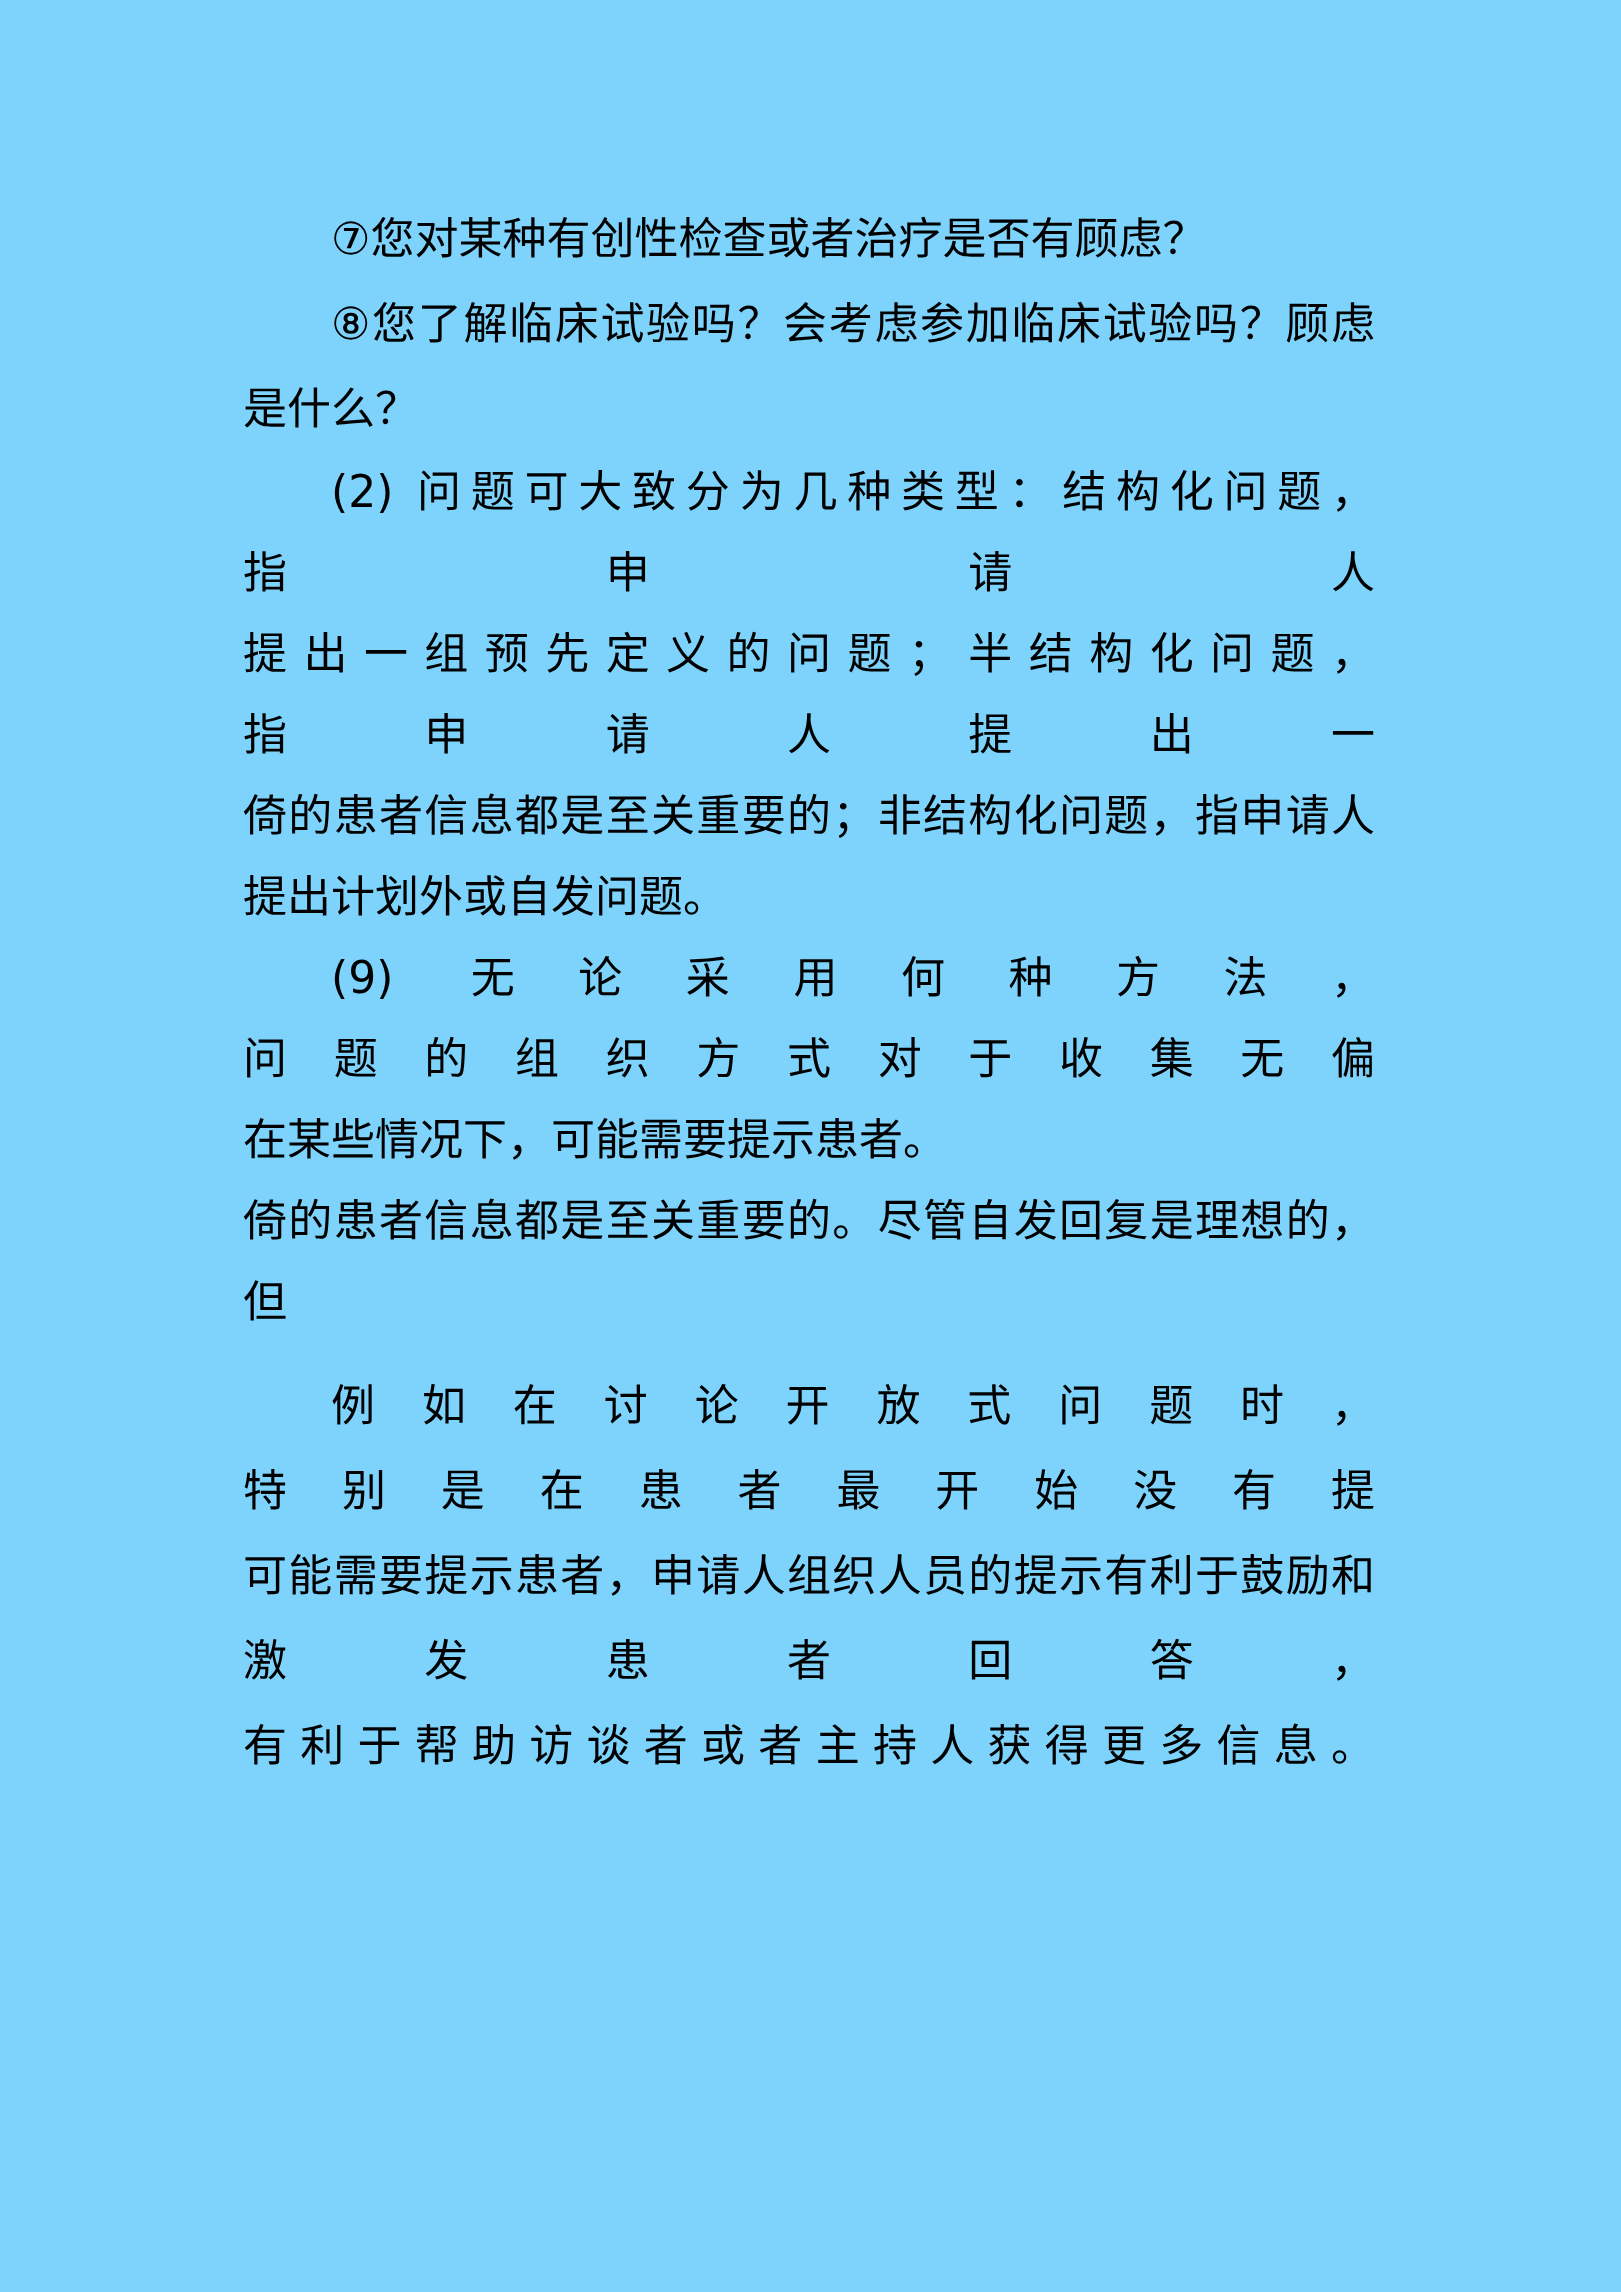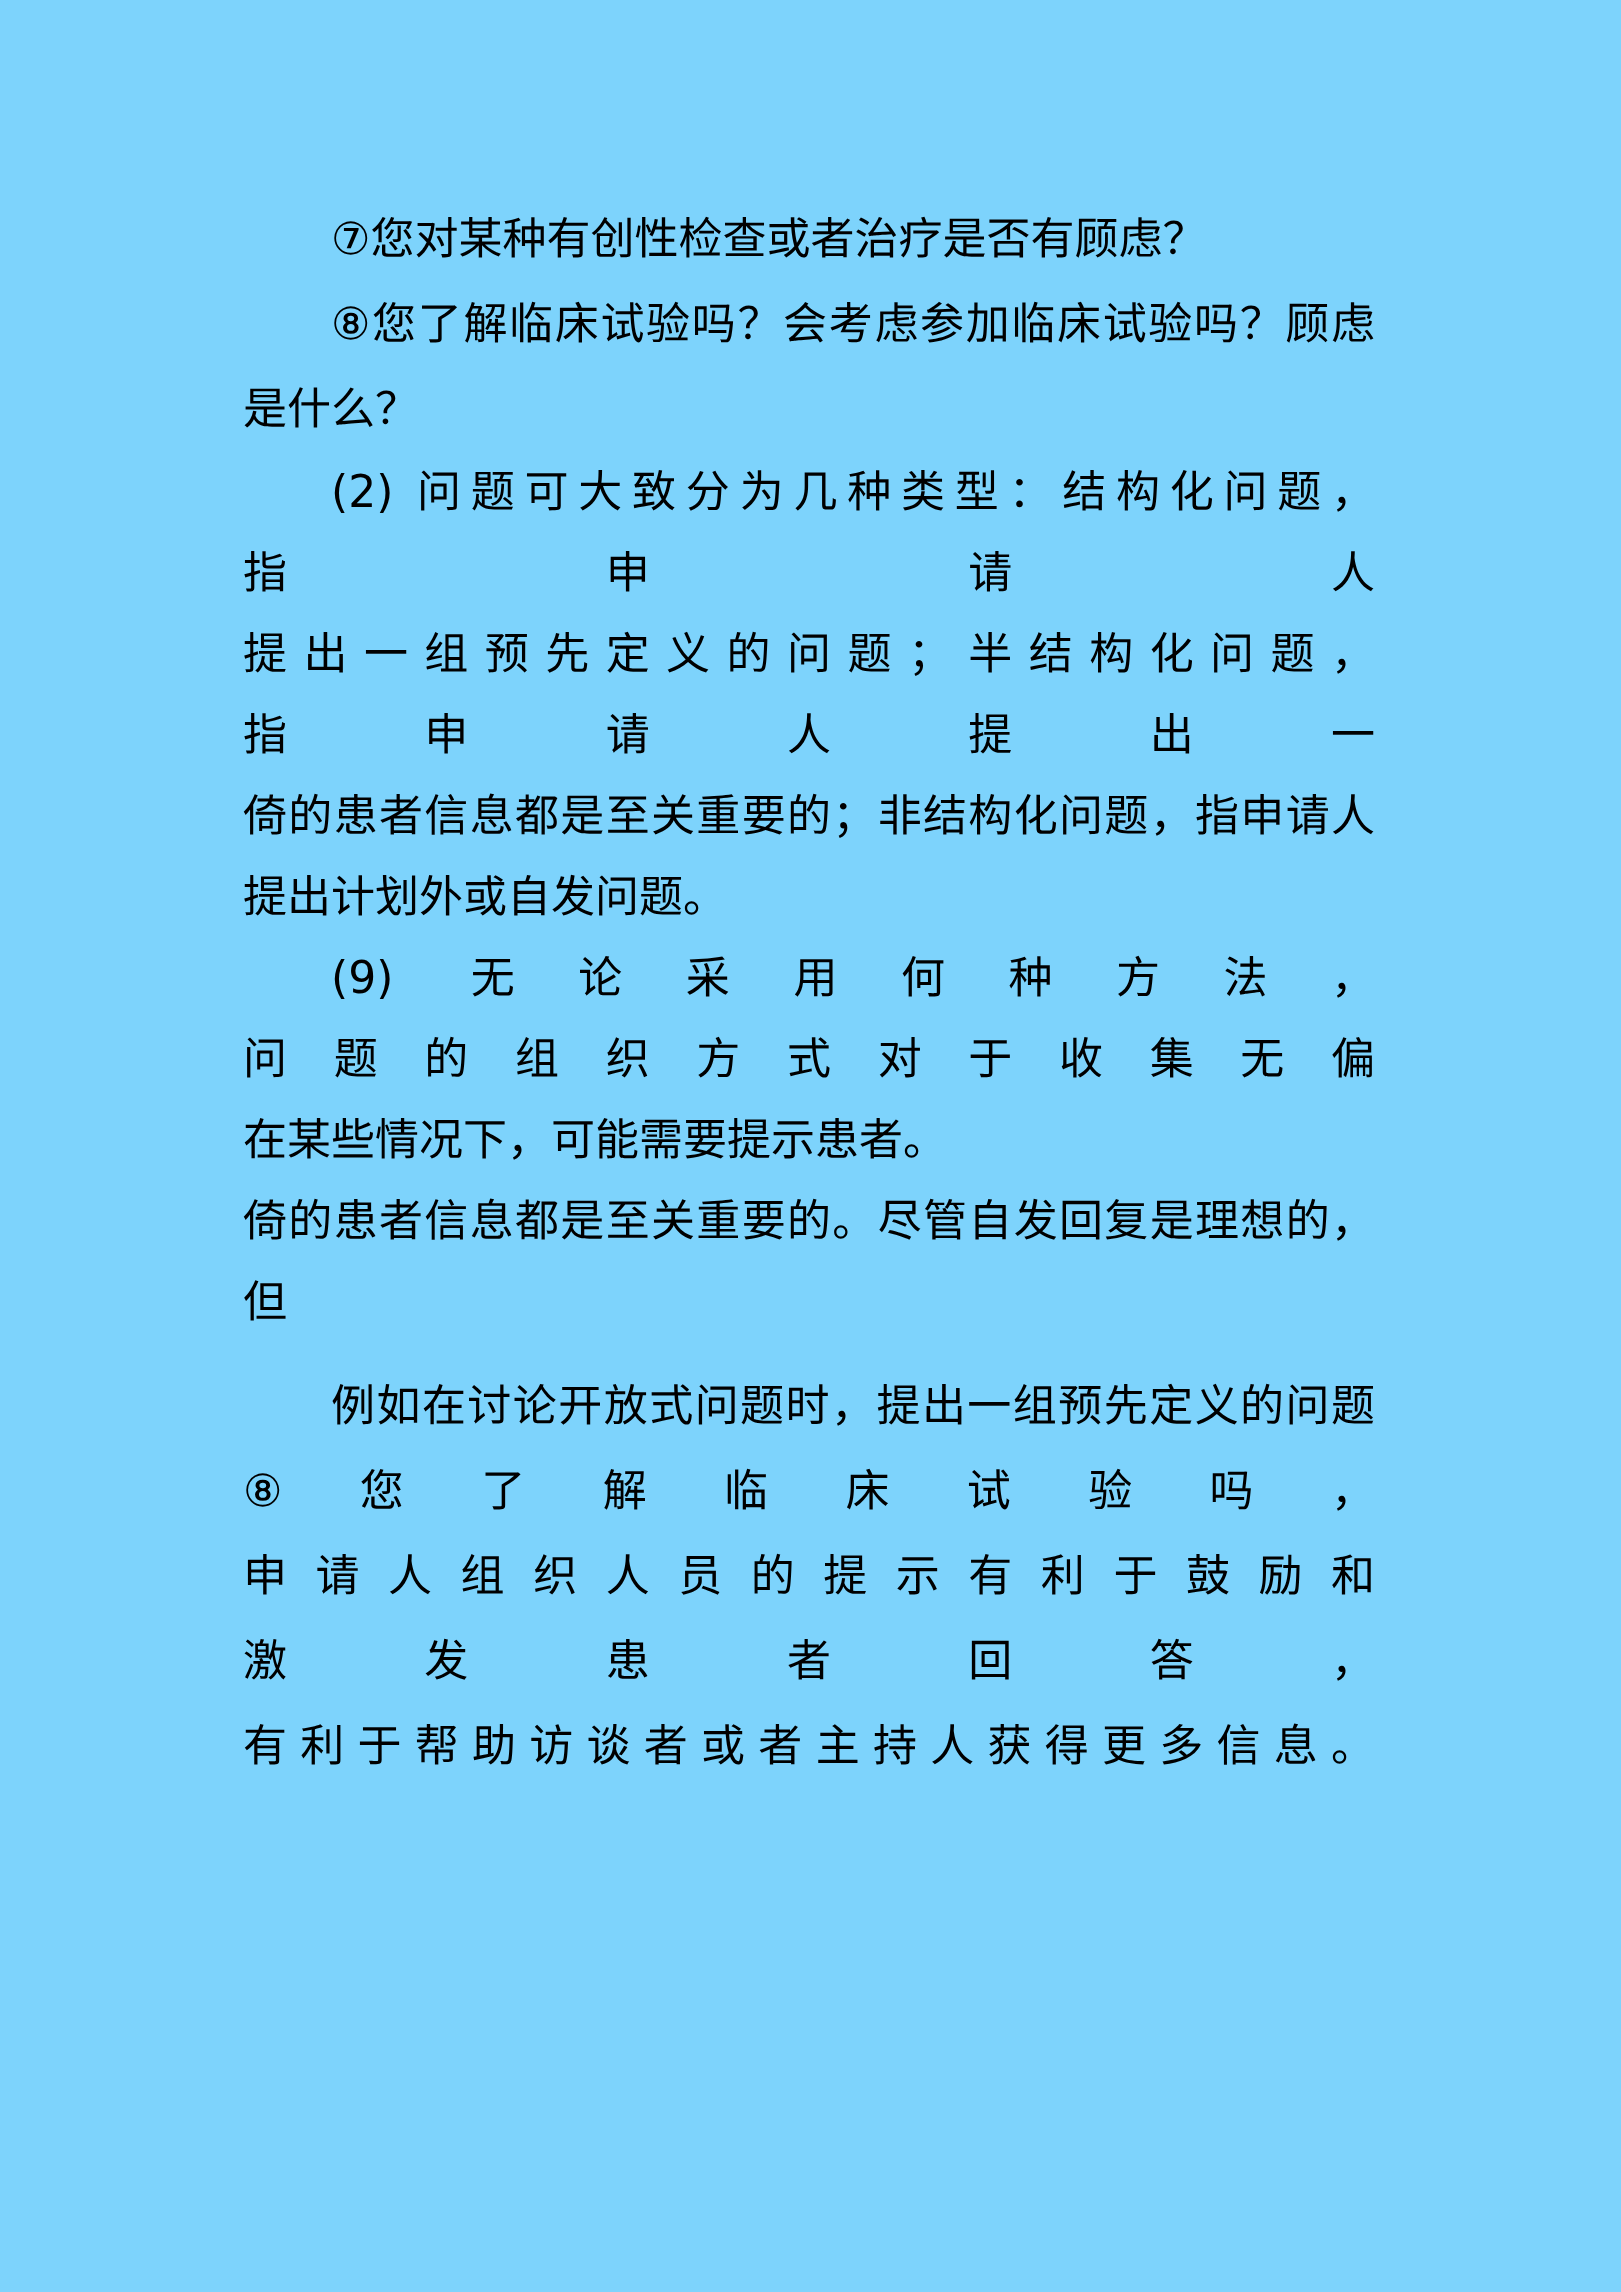--- a/index.html
+++ b/index.html
@@ -57,19 +57,19 @@
         <div class="line fill">提出一组预先定义的问题；半结构化问题，指申请人提出一</div>
         <div class="line fill">倚的患者信息都是至关重要的；非结构化问题，指申请人</div>
         <div class="line nofill">提出计划外或自发问题。</div>
       </div>
       <div class="para wide">
         <div class="line indent fill">(9) 无论采用何种方法，问题的组织方式对于收集无偏</div>
         <div class="line nofill">在某些情况下，可能需要提示患者。</div>
         <div class="line fill">倚的患者信息都是至关重要的。尽管自发回复是理想的，但</div>
       </div>
       <div class="para normal gap-top">
-        <div class="line indent fill">例如在讨论开放式问题时，提出一组预先定义的问题</div>
-        <div class="line fill">⑧您了解临床试验吗，申请人组织人员的提示有利于鼓励和</div>
+        <div class="line indent fill">例如在讨论开放式问题时，特别是在患者最开始没有提</div>
+        <div class="line fill">可能需要提示患者，申请人组织人员的提示有利于鼓励和</div>
         <div class="line fill">激发患者回答，有利于帮助访谈者或者主持人获得更多信息。</div>
       </div>
     </div>
 </div>
 
 
 </body></html>

